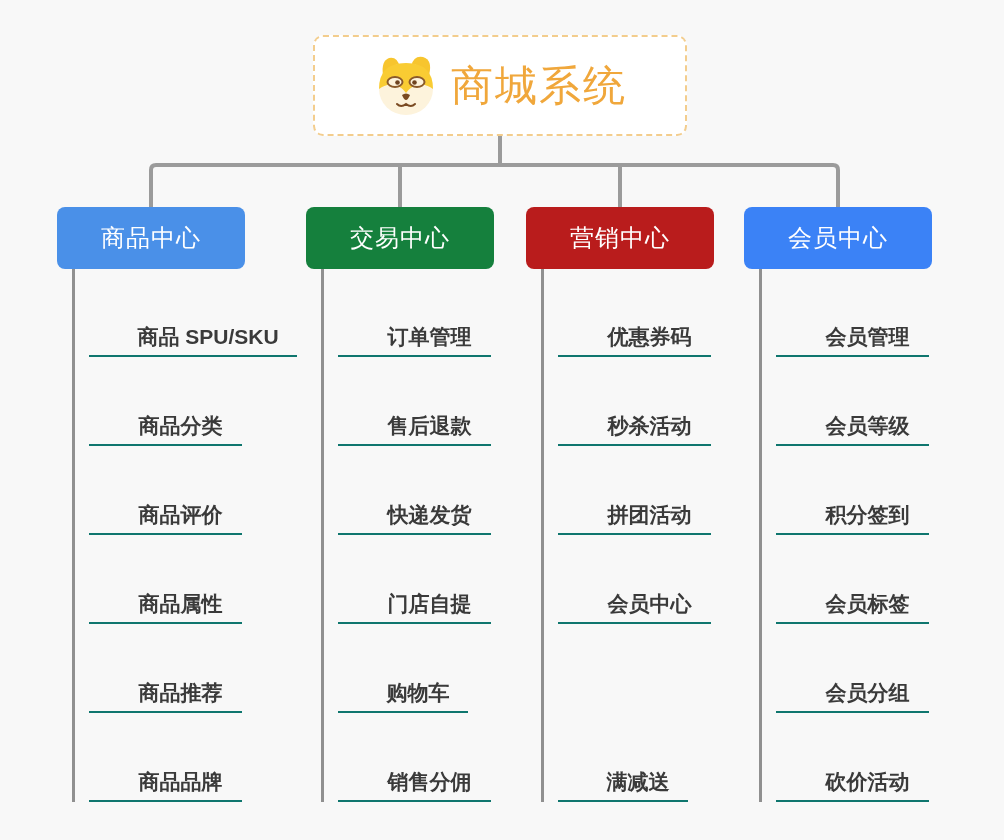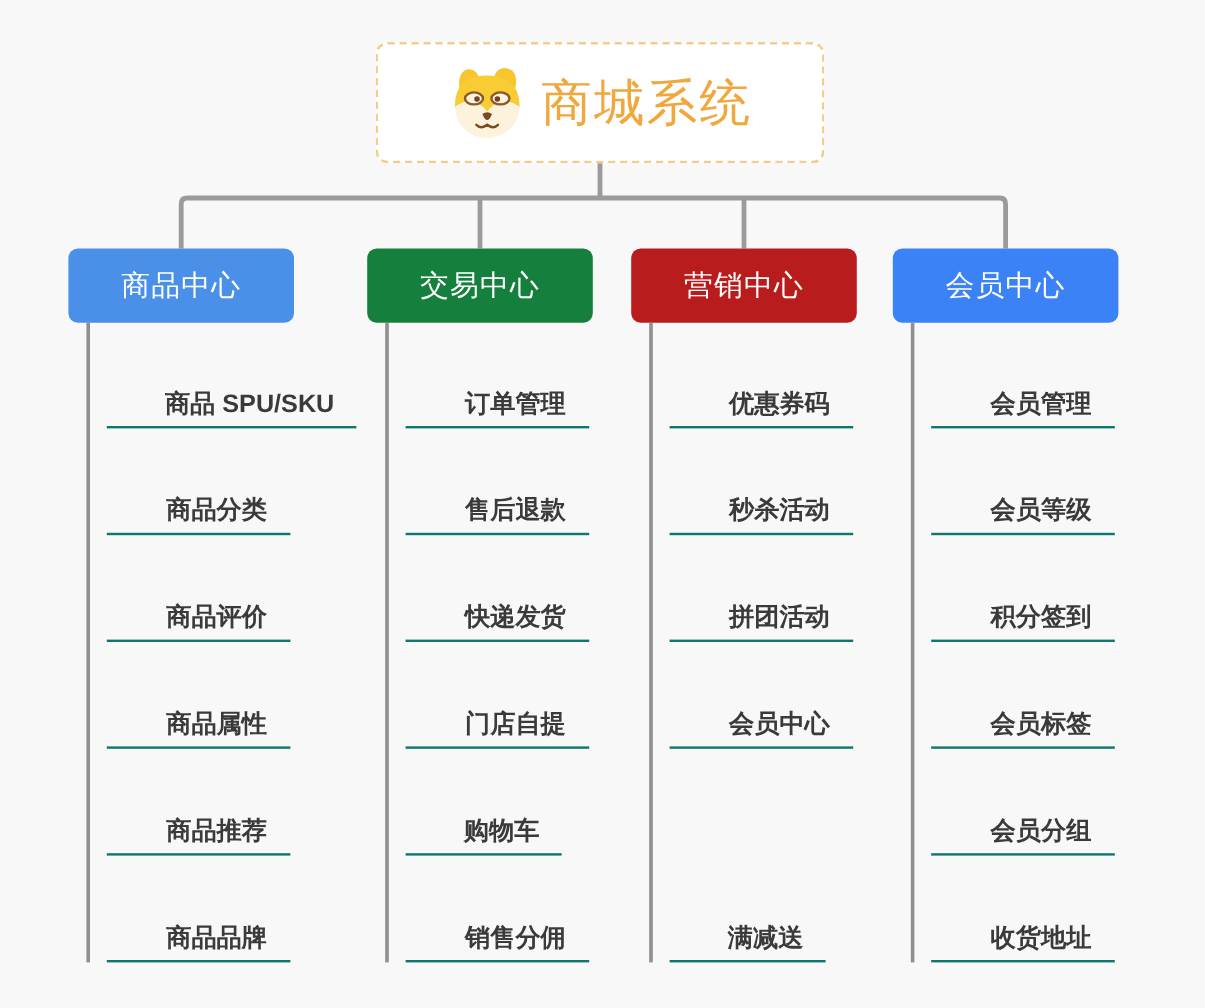--- a/index.html
+++ b/index.html
@@ -168,16 +168,16 @@
   </div>
 
   <div class="col col4">
     <div class="branch-box" style="background: #3b82f6;">会员中心</div>
     <div class="spine"></div>
     <div class="item r0">会员管理</div>
     <div class="item r1">会员等级</div>
     <div class="item r2">积分签到</div>
     <div class="item r3">会员标签</div>
     <div class="item r4">会员分组</div>
-    <div class="item r5">收货地址</div>
+    <div class="item r5">砍价活动</div>
   </div>
 
 </div>
 
 </body></html>

